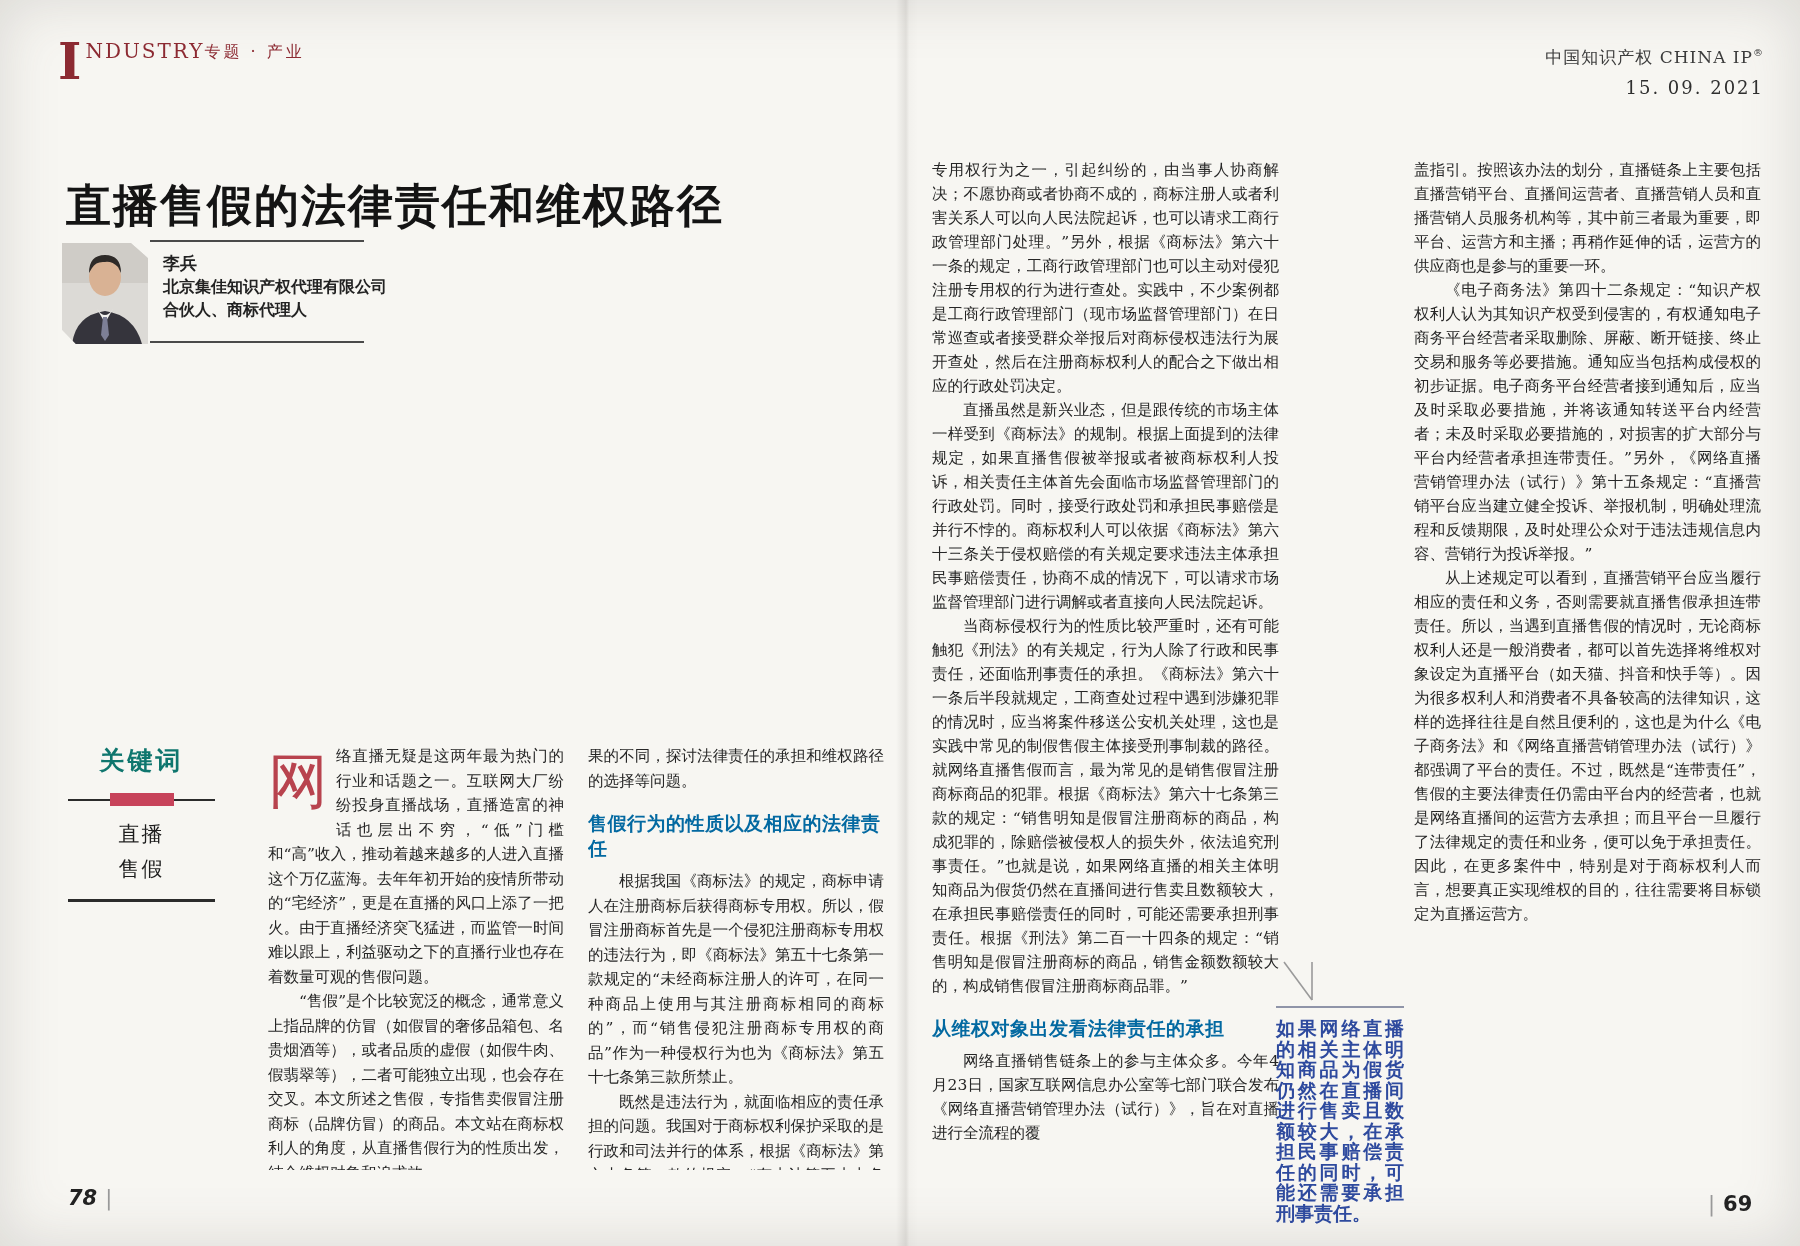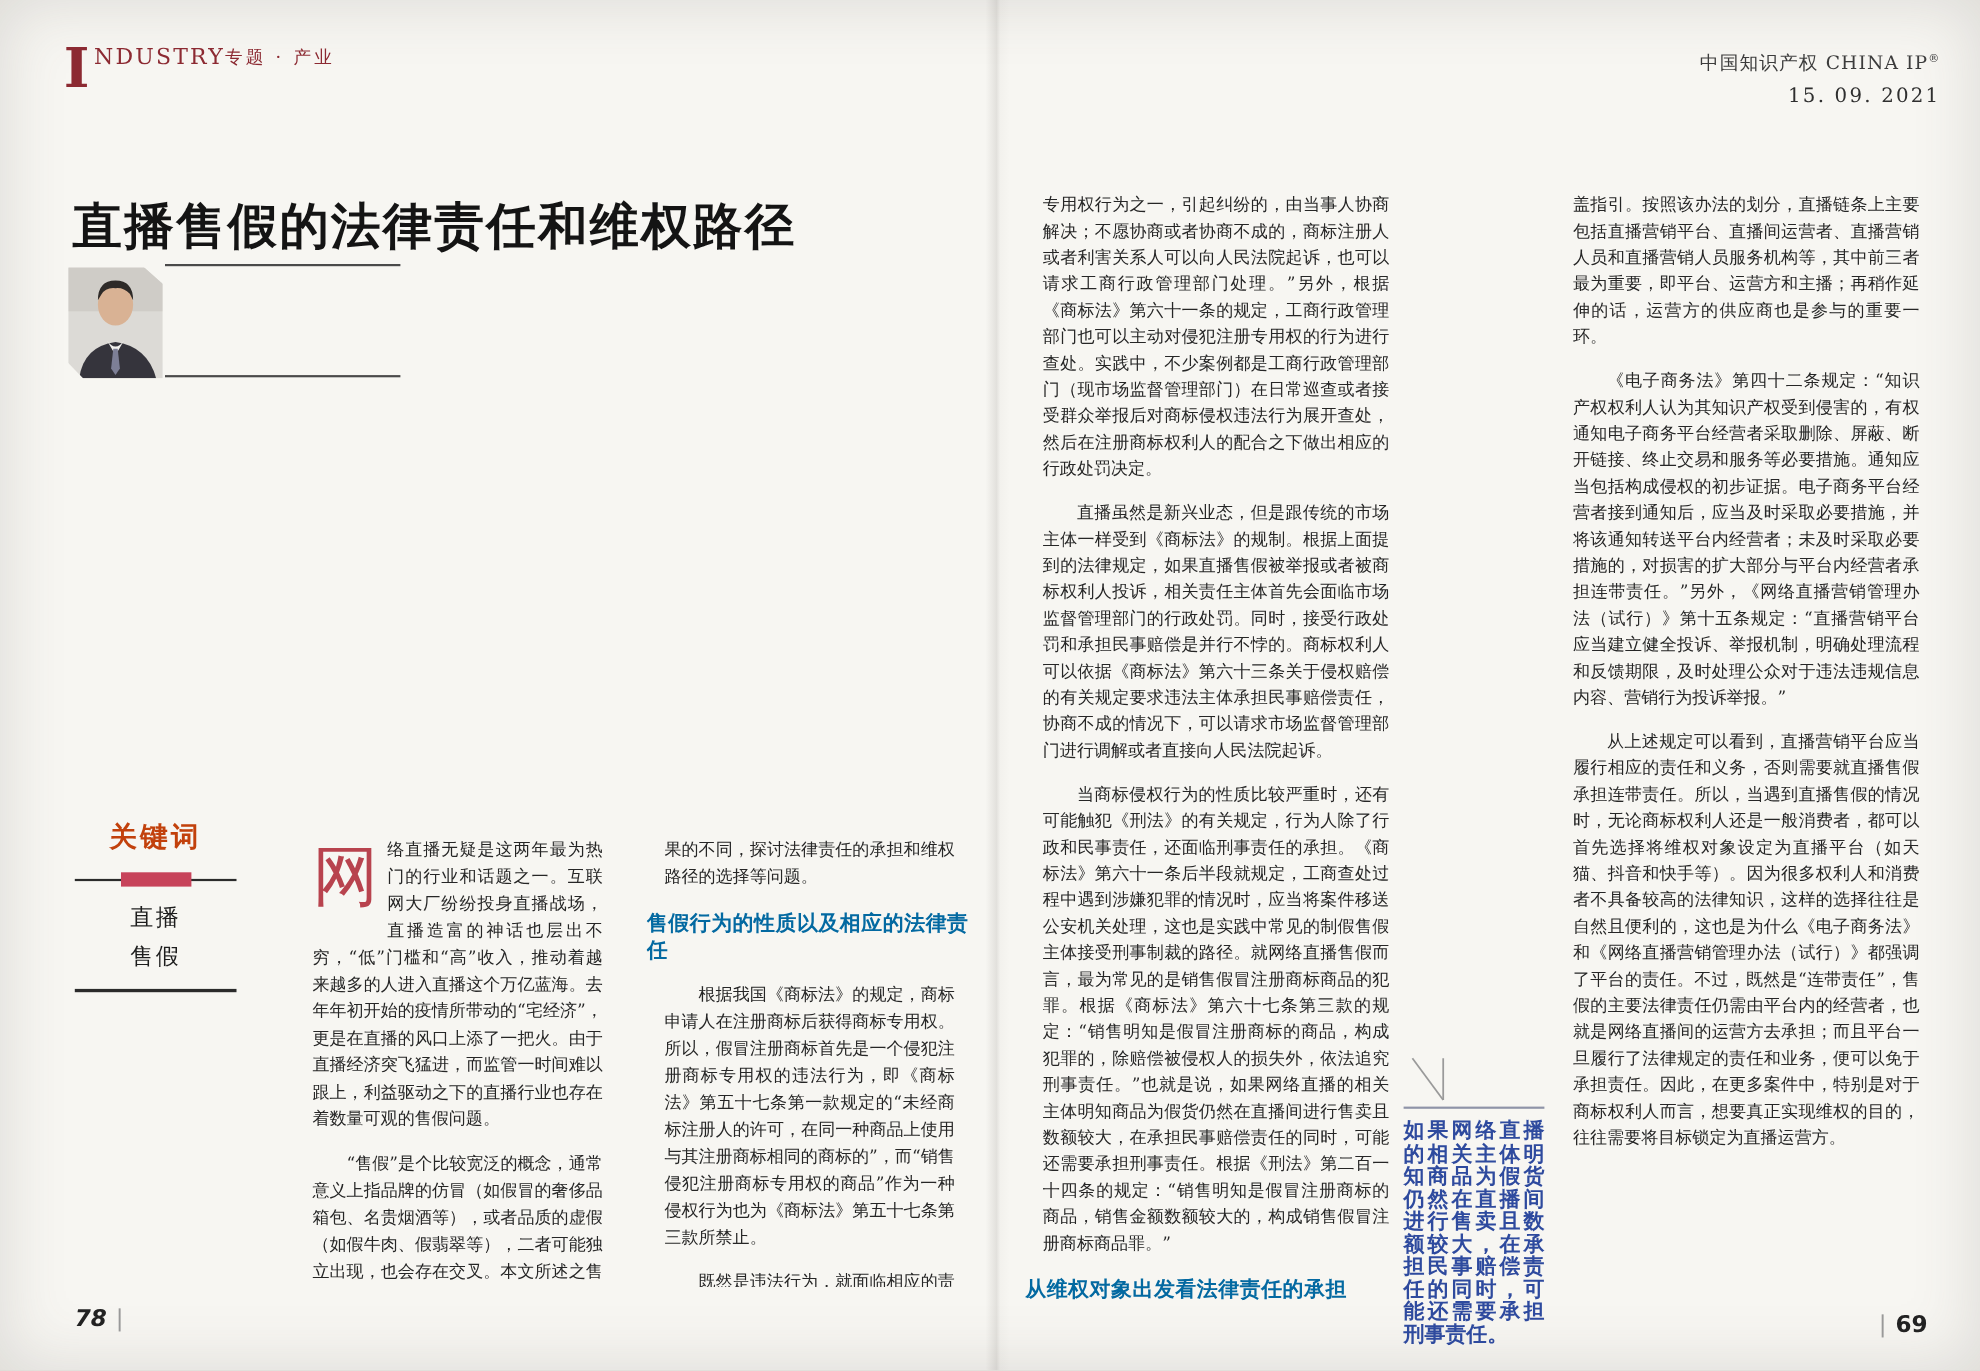--- a/index.html
+++ b/index.html
@@ -22,30 +22,30 @@
   .title{position:absolute;left:66px;top:146px;width:900px;font-family:"DejaVu Sans","Liberation Sans",sans-serif;
          font-weight:bold;font-size:45px;letter-spacing:2px;color:#141414;}
   .author-rule{position:absolute;left:150px;width:214px;height:0;border-top:2px solid #4a4a4a;}
   .photo{position:absolute;left:62px;top:243px;width:86px;height:101px;
          clip-path:polygon(0 0,80% 0,100% 15%,100% 100%,16% 100%,0 86%);background:#e7e5e2;}
   .author{position:absolute;left:163px;top:251px;font-family:"DejaVu Sans","Liberation Sans",sans-serif;color:#222;}
   .author .name{font-size:17px;font-weight:bold;line-height:24px;}
   .author .line{font-size:16px;font-weight:bold;line-height:23px;}
   
   .keywords{position:absolute;left:68px;top:744px;width:147px;text-align:center;}
-  .kw-label{font-size:25px;font-weight:bold;letter-spacing:3px;color:#c2410c;}
+  .kw-label{font-size:25px;font-weight:bold;letter-spacing:3px;color:#0f766e;}
   .kw-divider{position:relative;margin-top:16px;height:14px;}
   .kw-divider .bar{position:absolute;left:0;right:0;top:6px;border-top:2px solid #2b2b2b;}
   .kw-divider .accent{position:absolute;left:42px;top:0;width:64px;height:13px;background:#c7435a;}
   .kw-item{font-size:21px;line-height:35px;letter-spacing:2px;color:#1d1d1d;}
   .kw-items{margin-top:10px;}
   .kw-bottom{margin-top:12px;border-top:3px solid #2b2b2b;}
   
   .col{position:absolute;text-align:justify;overflow:hidden;}
-  .col p{margin:16px;}
+  .col p{margin:0;}
   .col .indent{text-indent:2em;}
   .col1,.col2{width:296px;top:744px;height:426px;font-size:15.5px;line-height:24.5px;}
   .col1{left:268px;} .col2{left:588px;}
   .col3,.col4{width:347px;top:158px;height:1044px;font-size:15.5px;line-height:24px;}
   .col3{left:932px;} .col4{left:1414px;}
   .subhead{font-family:"DejaVu Sans","Liberation Sans",sans-serif;font-weight:bold;font-size:19px;
            color:#0369a1;margin:18px 0 9px 0 !important;text-align:left;letter-spacing:.5px;}
   .dropcap{float:left;color:#b8434e;font-size:60px;line-height:70px;height:72px;
            margin:2px 8px 0 0;font-family:"DejaVu Serif","Liberation Serif",serif;}
   
@@ -87,20 +87,25 @@
   <div class="photo">
     <svg width="86" height="101" viewBox="0 0 86 101">
       <rect x="0" y="0" width="86" height="101" fill="#dcdad6"></rect>
       <rect x="0" y="0" width="86" height="40" fill="#cfccc7"></rect>
       <ellipse cx="43" cy="34" rx="16" ry="19" fill="#d9b294"></ellipse>
       <path d="M27 30 Q27 12 43 12 Q59 12 59 30 L56 24 Q50 18 43 19 Q34 18 30 25 Z" fill="#2e2a28"></path>
       <path d="M10 101 Q14 72 43 68 Q72 72 80 101 Z" fill="#35343c"></path>
       <path d="M35 66 L43 80 L51 66 Q47 72 43 72 Q39 72 35 66 Z" fill="#f2f1ee"></path>
       <path d="M41 74 L45 74 L47 92 L43 98 L39 92 Z" fill="#7d7f96"></path>
     </svg>
+  </div>
+  <div class="author">
+    <div class="name">李兵</div>
+    <div class="line">北京集佳知识产权代理有限公司</div>
+    <div class="line">合伙人、商标代理人</div>
   </div>
   <div class="author-rule" style="top:341px;"></div>
 
   <div class="keywords">
     <div class="kw-label">关键词</div>
     <div class="kw-divider">
       <div class="bar"></div>
       <div class="accent"></div>
     </div>
     <div class="kw-items">

